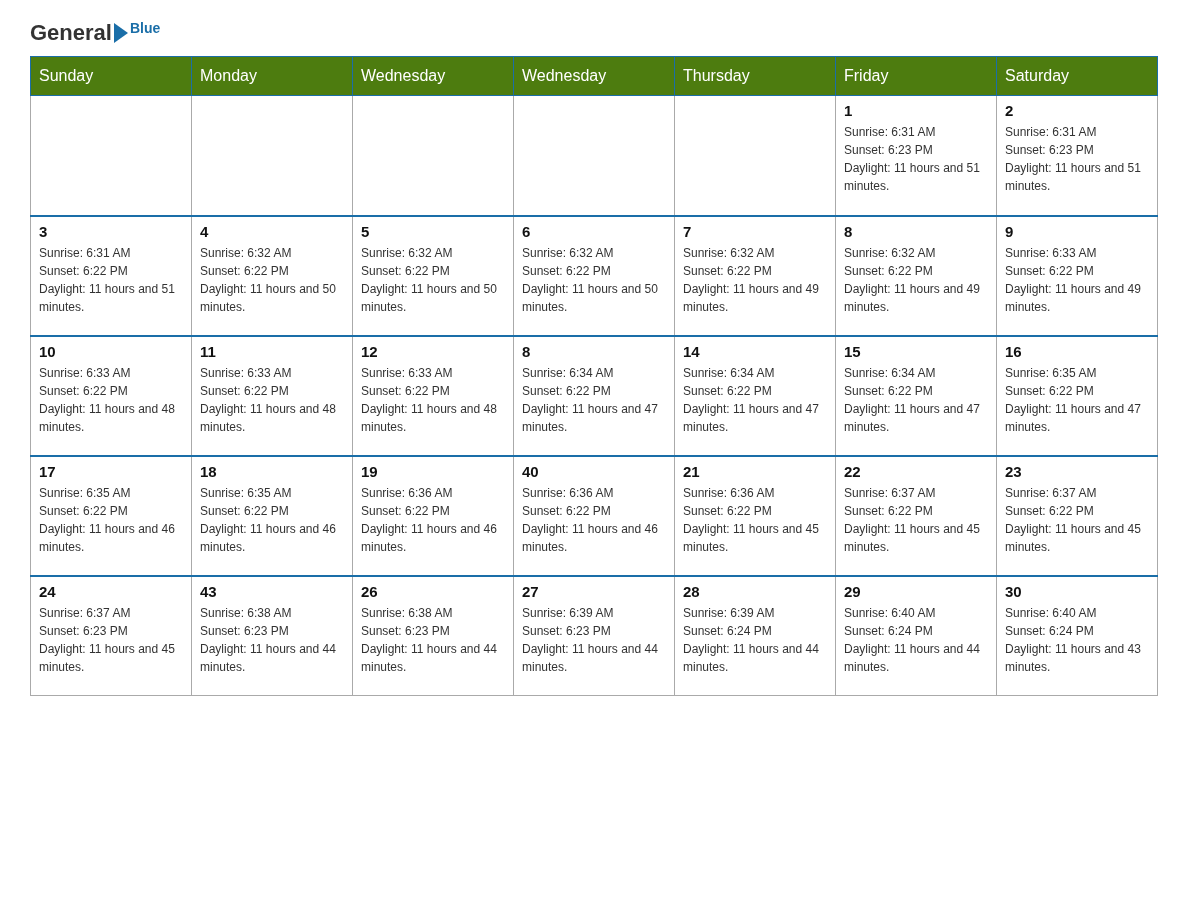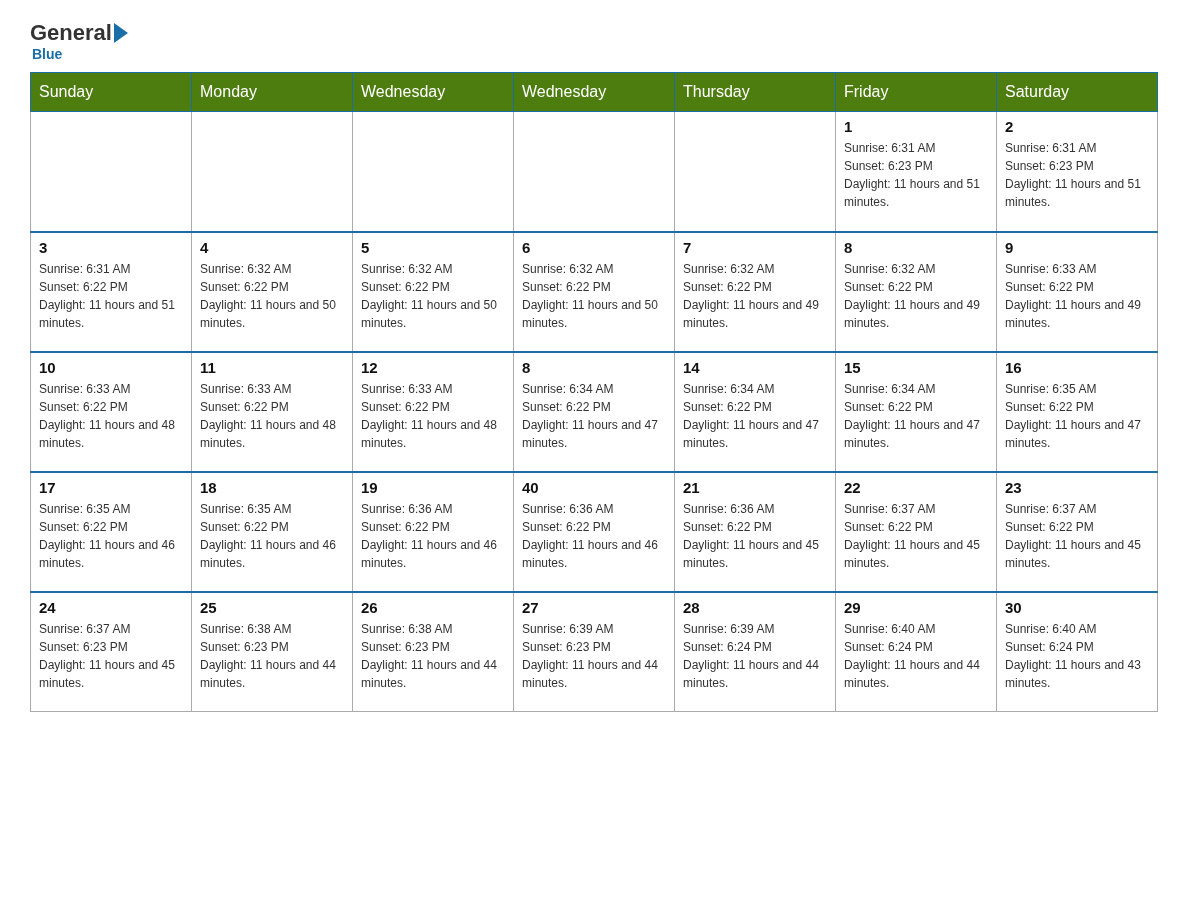--- a/index.html
+++ b/index.html
@@ -11,21 +11,21 @@
       min-height: 918px;
     }
     .header {
       display: flex;
       justify-content: space-between;
       align-items: flex-start;
       margin-bottom: 10px;
     }
     .logo {
       display: flex;
-      flex-direction: column;
+      flex-direction: row;
       align-items: flex-start;
     }
     .logo-top {
       display: flex;
       align-items: center;
     }
     .logo-general {
       font-size: 22px;
       font-weight: bold;
       color: #333;
@@ -275,21 +275,21 @@
         </td>
       </tr>
       <tr class="row-divider">
         <td>
           <span class="day-number">24</span>
           <div class="day-info" style="white-space: pre-line;">Sunrise: 6:37 AM
 Sunset: 6:23 PM
 Daylight: 11 hours and 45 minutes.</div>
         </td>
         <td>
-          <span class="day-number">25</span>
+          <span class="day-number">43</span>
           <div class="day-info" style="white-space: pre-line;">Sunrise: 6:38 AM
 Sunset: 6:23 PM
 Daylight: 11 hours and 44 minutes.</div>
         </td>
         <td>
           <span class="day-number">26</span>
           <div class="day-info" style="white-space: pre-line;">Sunrise: 6:38 AM
 Sunset: 6:23 PM
 Daylight: 11 hours and 44 minutes.</div>
         </td>

